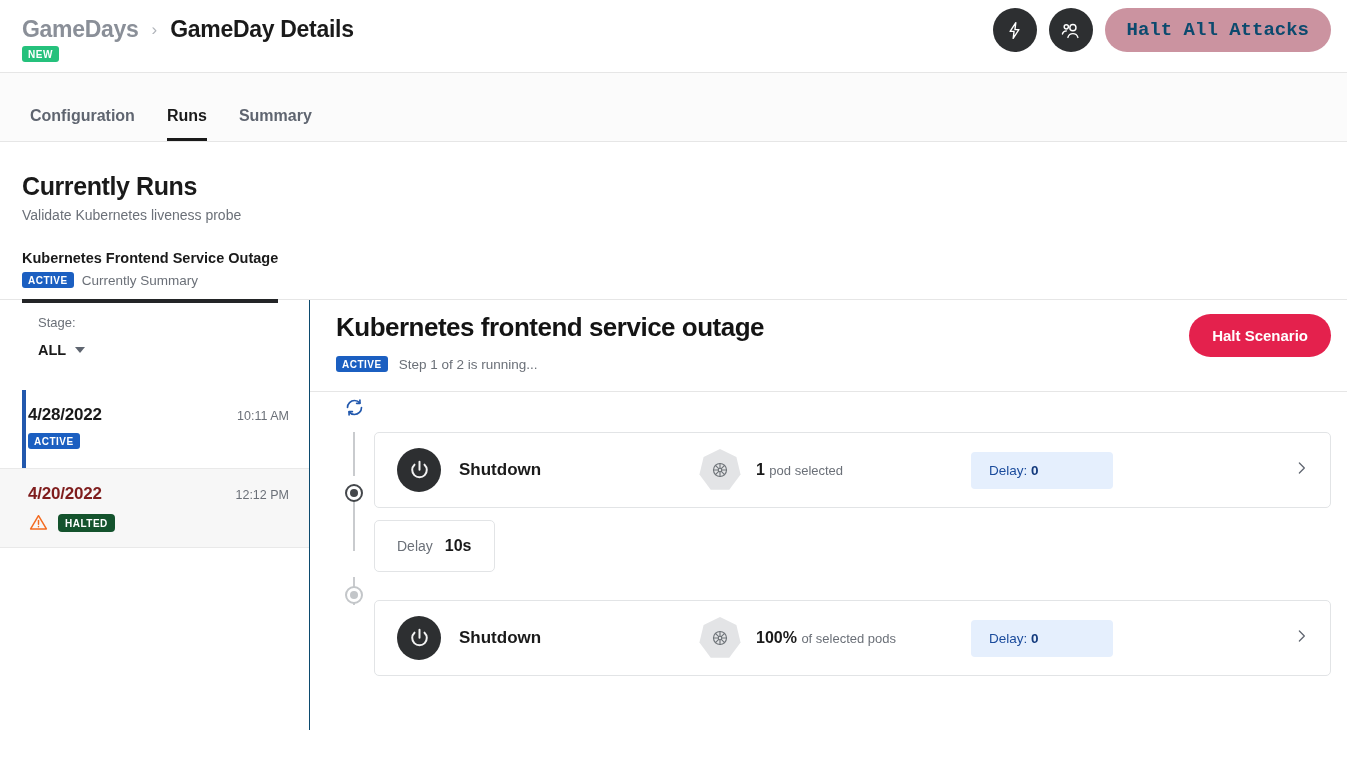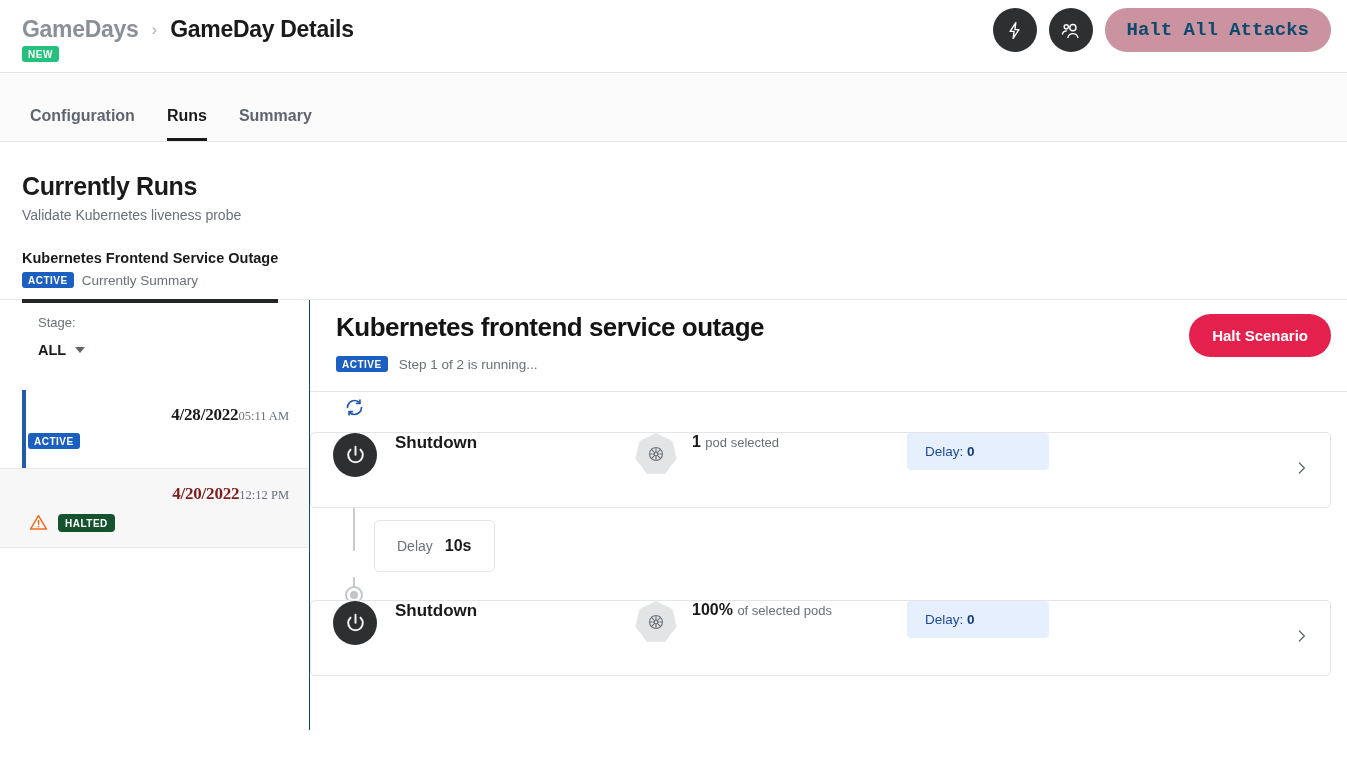--- a/index.html
+++ b/index.html
@@ -147,21 +147,21 @@
     padding: 15px 20px 0 28px;
     border-bottom: 1px solid #e9e9e9;
     cursor: pointer;
   }
   .run-item.selected { background: #fff; }
   .run-item.selected::before {
     content: ""; position: absolute; left: 22px; top: 0;
     width: 4px; height: 100%; background: #2258ad;
   }
   .run-item.dim { background: #f7f7f7; }
-  .run-row1 { display: flex; align-items: baseline; justify-content: flex-end; font-family: Liberation Serif, serif; }
+  .run-row1 { display: flex; align-items: baseline; justify-content: space-between; }
   .run-date { font-size: 17px; font-weight: bold; color: #1a1a1a; letter-spacing: -0.2px; }
   .run-item.dim .run-date { color: #7f1d1d; }
   .run-time { font-size: 12.5px; color: #6b7078; }
   .run-row2 { margin-top: 8px; display: flex; align-items: center; gap: 9px; }
   .badge-halted {
     background: #14532d; color: #fff;
     font-size: 10px; font-weight: bold; letter-spacing: 0.5px;
     padding: 4px 7px 3px; border-radius: 4px;
   }
 
@@ -206,26 +206,26 @@
   .dot-dark i { width: 8px; height: 8px; border-radius: 50%; background: #44474b; display:block; }
   .dot-gray {
     width: 18px; height: 18px; border-radius: 50%;
     border: 2px solid #c3c6c9; background: #fff;
     display: flex; align-items: center; justify-content: center;
   }
   .dot-gray i { width: 8px; height: 8px; border-radius: 50%; background: #c3c6c9; display:block; }
 
   .step-card {
     position: relative;
-    margin-right: 16px;
+    margin-left: 64px; margin-right: 16px;
     height: 76px;
     border: 1px solid #e2e4e6;
     border-radius: 5px;
     background: #fff;
-    display: flex; align-items: flex-start;
+    display: flex; align-items: center;
     cursor: pointer;
   }
   .power-icon {
     margin-left: 22px;
     width: 44px; height: 44px; border-radius: 50%;
     background: #2d2f31;
     display: flex; align-items: center; justify-content: center;
     flex: 0 0 auto;
   }
   .step-name {
@@ -326,21 +326,21 @@
       <div class="stage-select">
         <span class="stage-value">ALL</span>
         <span class="caret"></span>
       </div>
     </div>
 
     <div class="run-list">
       <div class="run-item selected">
         <div class="run-row1">
           <span class="run-date">4/28/2022</span>
-          <span class="run-time">05:11 AM</span>
+          <span class="run-time">10:11 AM</span>
         </div>
         <div class="run-row2">
           <span class="badge-active">ACTIVE</span>
         </div>
       </div>
 
       <div class="run-item dim">
         <div class="run-row1">
           <span class="run-date">4/20/2022</span>
           <span class="run-time">12:12 PM</span>

